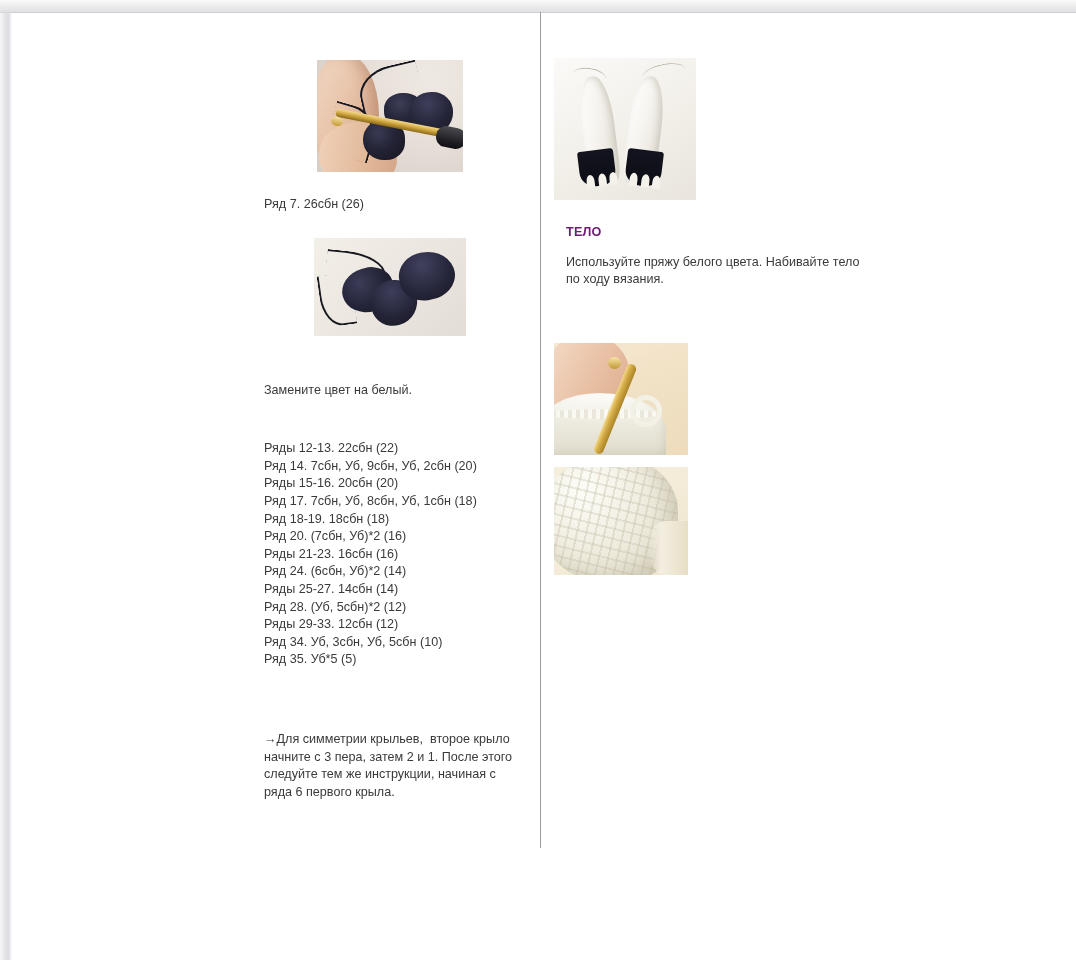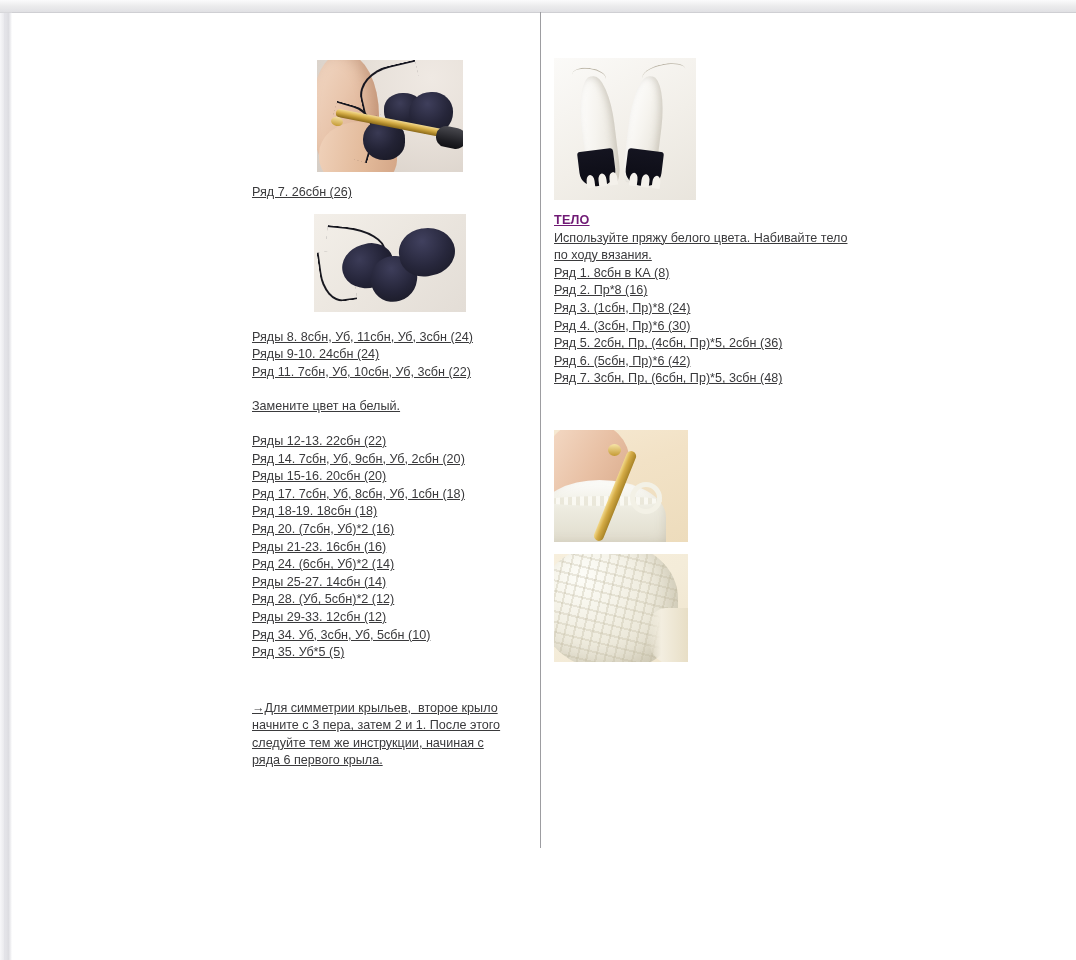--- a/index.html
+++ b/index.html
@@ -65,21 +65,21 @@
   
   .col {
     position: absolute;
     font-size: 12.6px;
     line-height: 17.6px;
     color: #3a3a3c;
   }
   .col-left  { left: 252px; top: 60px; width: 276px; }
   .col-right { left: 554px; top: 58px; width: 318px; }
 
-  .block { margin: 0; text-decoration: underline; }
+  .block { margin: 12px; }
   .block p { margin: 0; white-space: pre-wrap; }
   .spacer-sm { height: 12px; }
   .spacer-md { height: 17px; }
   .spacer-lg { height: 21px; }
 
   .heading {
     font-weight: bold;
     color: #701a75;
     letter-spacing: 0.2px;
   }
@@ -363,25 +363,20 @@
       <div class="bg"></div>
       <div class="tail1"></div>
       <div class="tail2"></div>
       <div class="feather-a"></div>
       <div class="feather-b"></div>
       <div class="feather-c"></div>
     </div>
 
     <div class="spacer-md"></div>
 
-    <div class="block">
-      <p>Ряды 8. 8сбн, Уб, 11сбн, Уб, 3сбн (24)
-Ряды 9-10. 24сбн (24)
-Ряд 11. 7сбн, Уб, 10сбн, Уб, 3сбн (22)</p>
-    </div>
 
     <div class="spacer-md"></div>
 
     <div class="block">
       <p>Замените цвет на белый.</p>
     </div>
 
     <div class="spacer-md"></div>
 
     <div class="block">
@@ -438,29 +433,20 @@
 
     <div class="block heading">
       <p>ТЕЛО</p>
     </div>
 
     <div class="block">
       <p>Используйте пряжу белого цвета. Набивайте тело
 по ходу вязания.</p>
     </div>
 
-    <div class="block">
-      <p>Ряд 1. 8сбн в КА (8)
-Ряд 2. Пр*8 (16)
-Ряд 3. (1сбн, Пр)*8 (24)
-Ряд 4. (3сбн, Пр)*6 (30)
-Ряд 5. 2сбн, Пр, (4сбн, Пр)*5, 2сбн (36)
-Ряд 6. (5сбн, Пр)*6 (42)
-Ряд 7. 3сбн, Пр, (6сбн, Пр)*5, 3сбн (48)</p>
-    </div>
 
     <div class="spacer-lg"></div>
 
 
     <div class="spacer-lg"></div>
 
     <div class="photo ph4">
       <div class="bg"></div>
       <div class="thumb"></div>
       <div class="fabric"></div>

